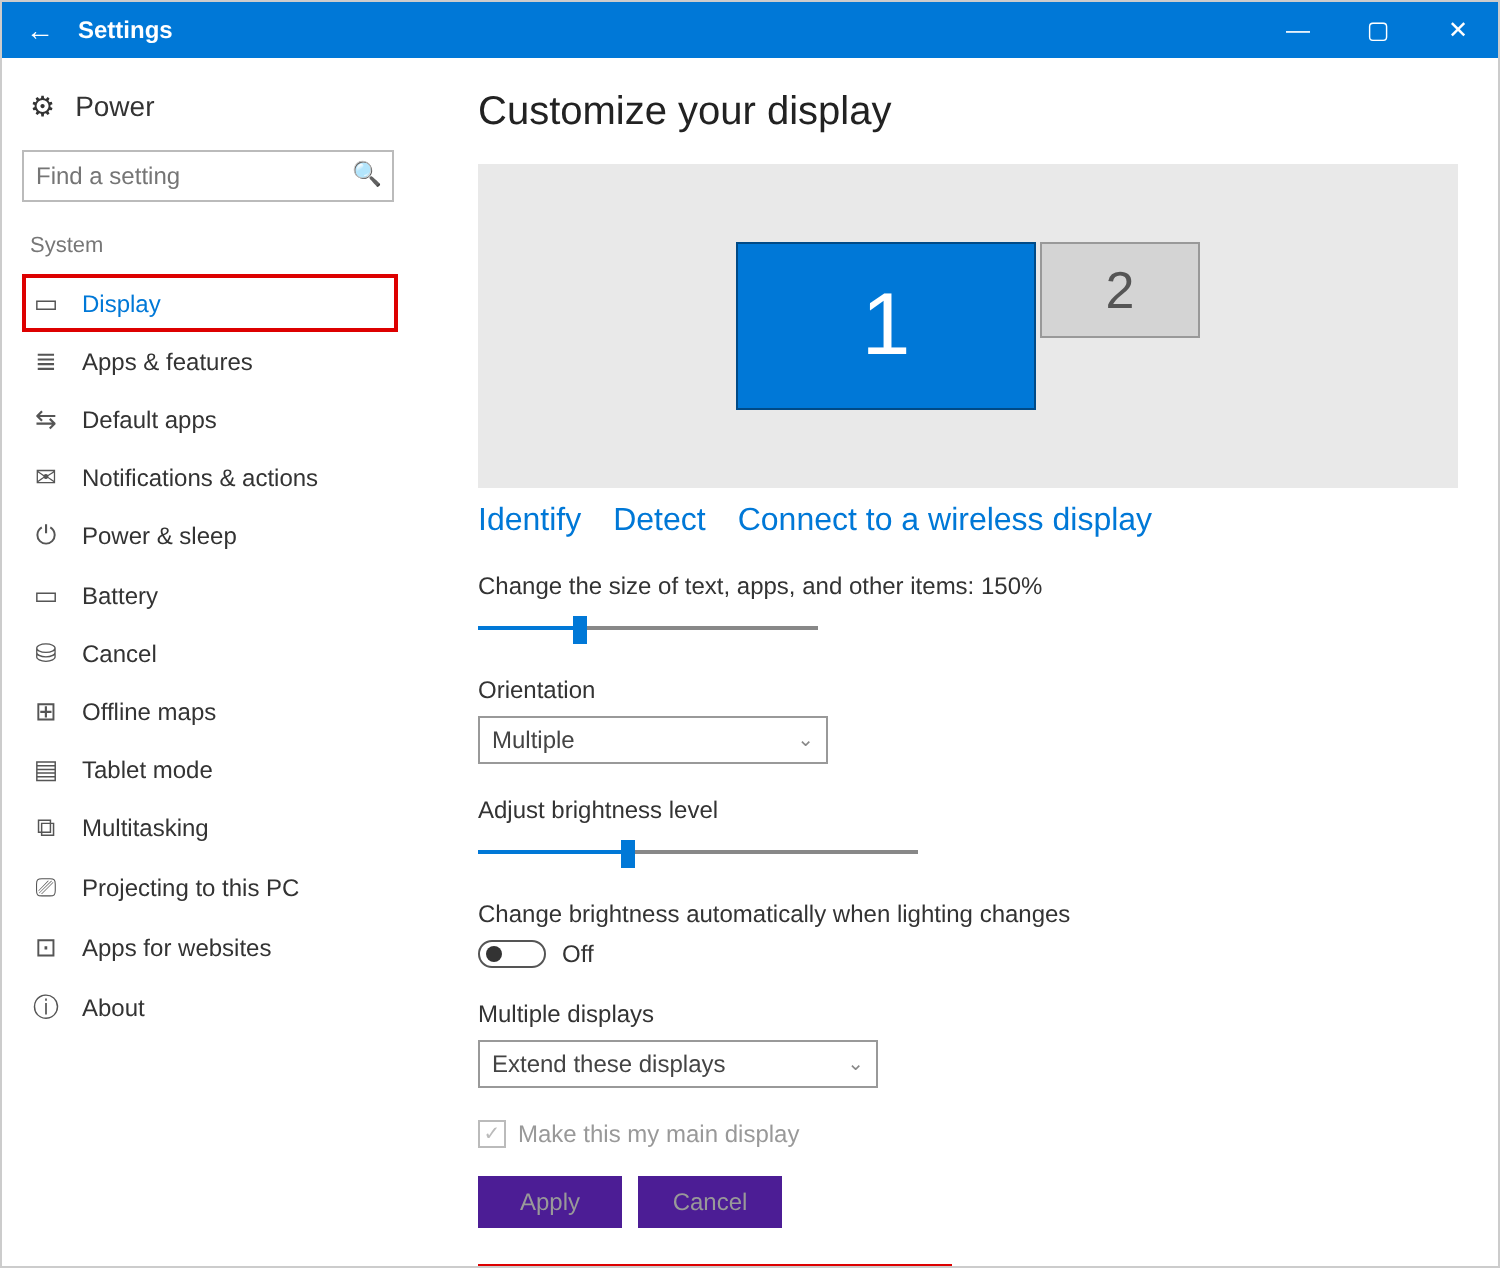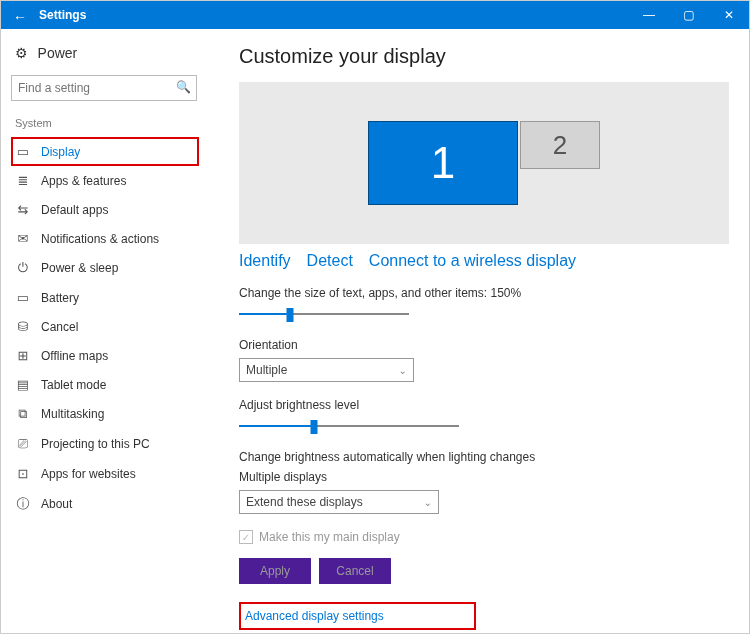--- a/index.html
+++ b/index.html
@@ -149,20 +149,26 @@
         <span>Multiple</span>
         <span class="chev">⌄</span>
       </div>
       <div class="label">Adjust brightness level</div>
       <div class="slider2">
         <div class="track"></div>
           <div class="fill" id="bri-fill" style="width: 34%;"></div>
           <div class="thumb" id="bri-thumb" style="left: 34%;"></div>
       </div>
       <div class="label">Change brightness automatically when lighting changes</div>
+      <div class="toggle-row">
+        <div class="toggle">
+            <div class="knob"></div>
+          </div>
+        <span>Off</span>
+      </div>
       <div class="label">Multiple displays</div>
       <div class="select" style="width:200px">
         <span>Extend these displays</span>
         <span class="chev">⌄</span>
       </div>
       <div class="check-row">
         <div class="chk">✓</div>
         <span>Make this my main display</span>
       </div>
       <div class="btns">

